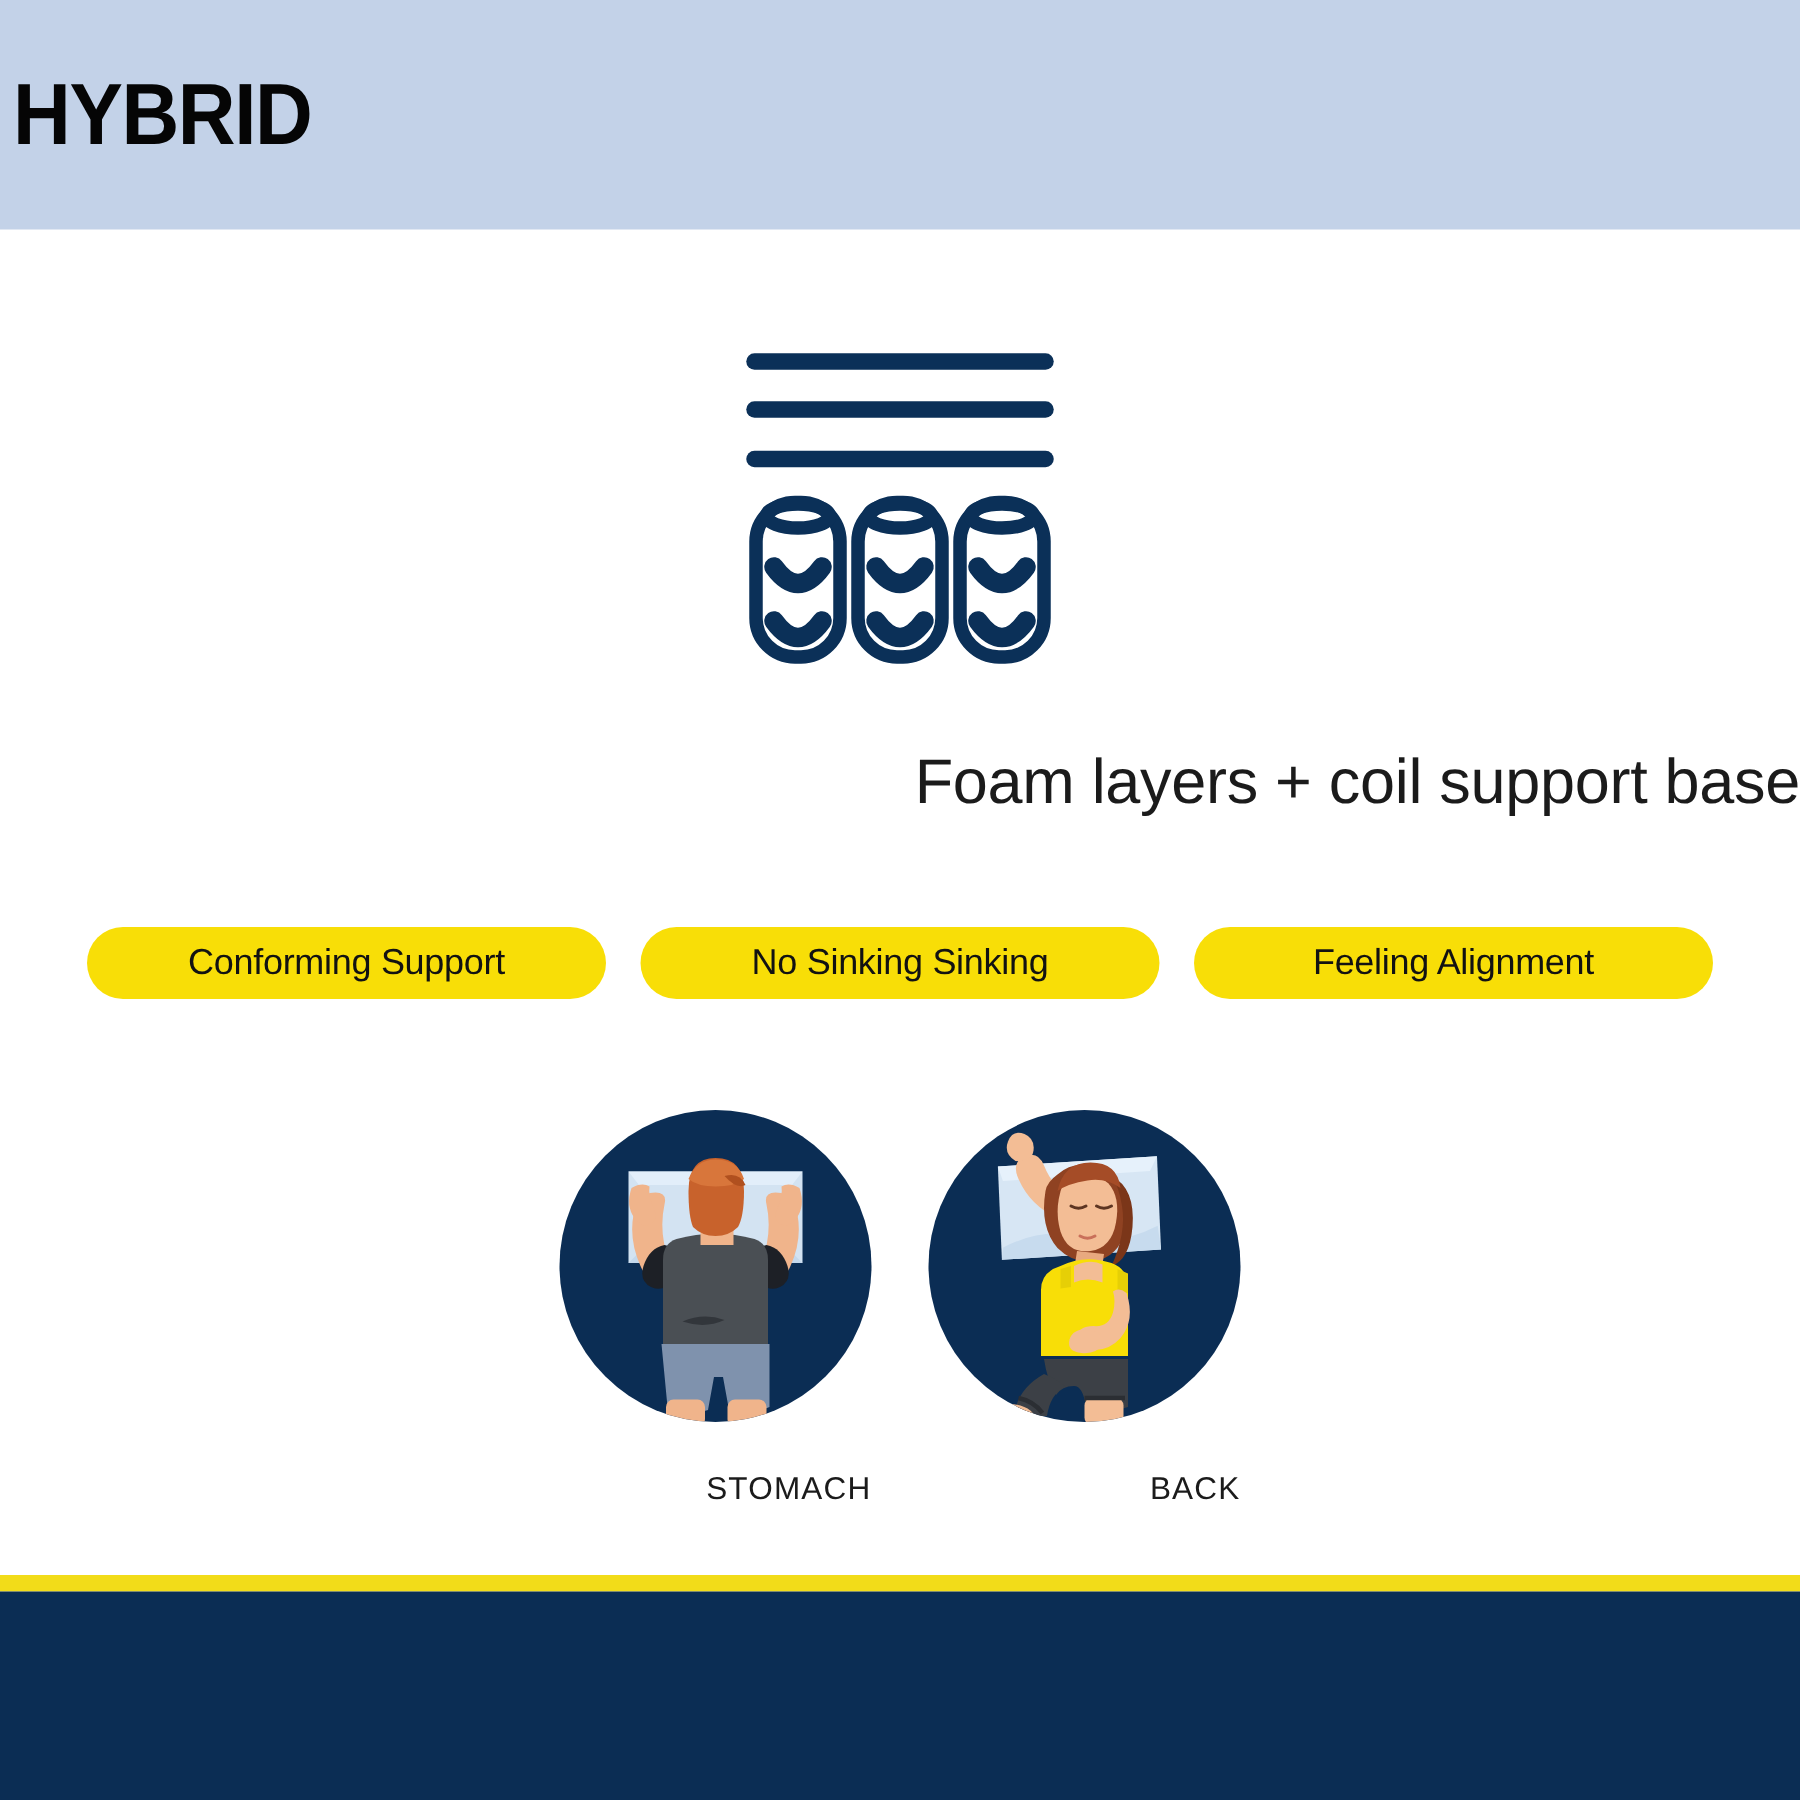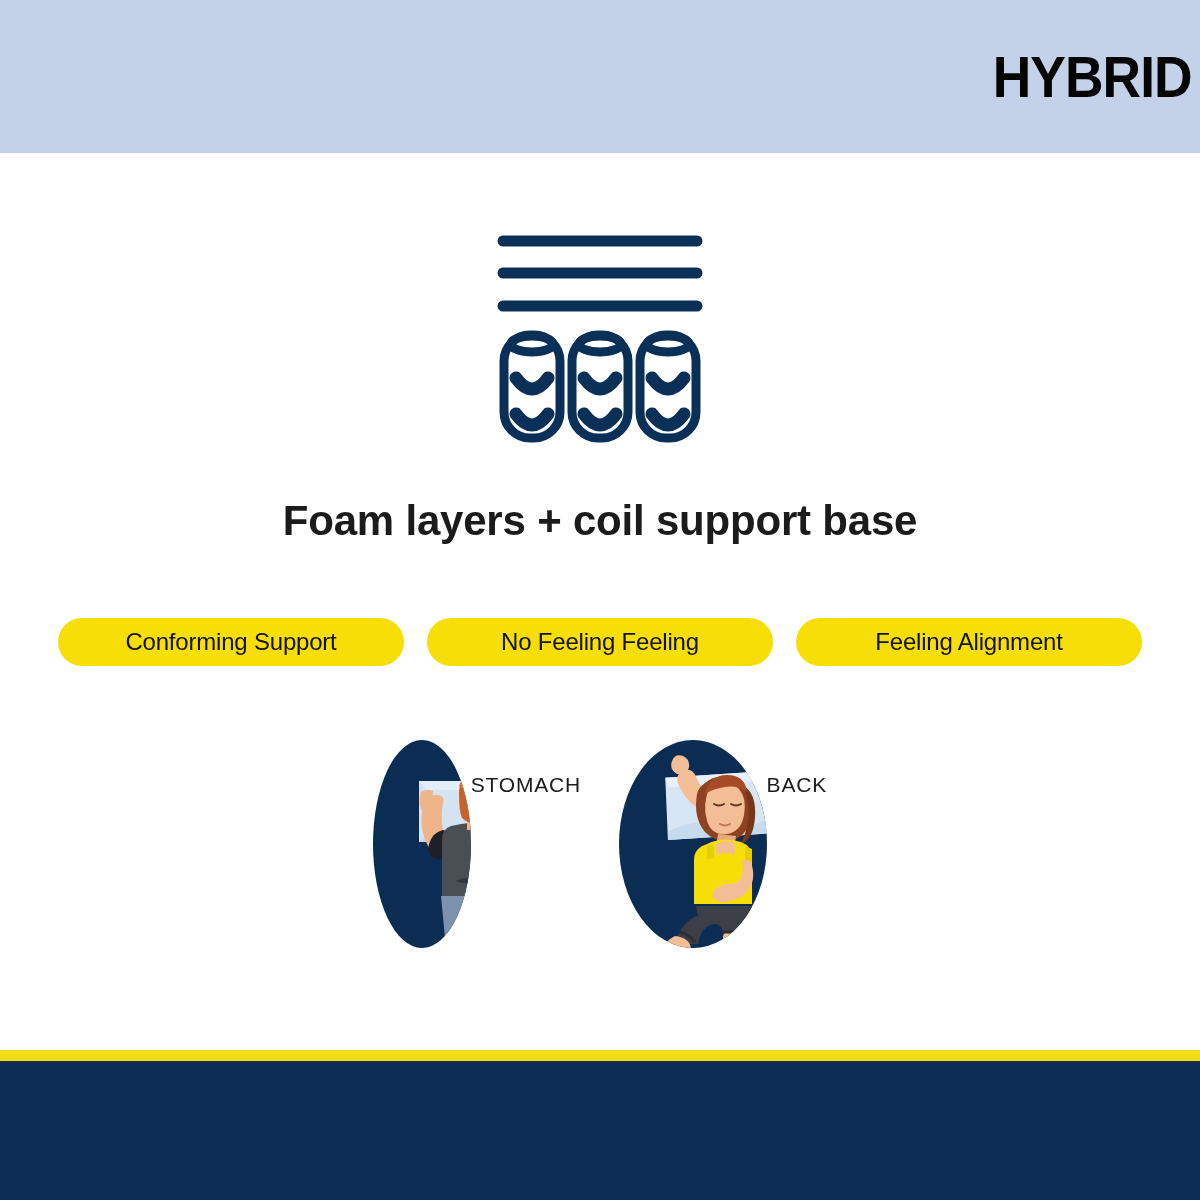--- a/index.html
+++ b/index.html
@@ -21,21 +21,21 @@
   
   .header-band {
     position: absolute;
     left: 0;
     top: 0;
     width: 1200px;
     height: 153px;
     background: #c3d2e8;
     display: flex;
     align-items: center;
-    justify-content: flex-end;
+    justify-content: flex-start;
   }
   .header-title {
     font-family: "Liberation Sans Narrow", "Liberation Sans", sans-serif;
     font-weight: bold;
     font-size: 58px;
     letter-spacing: -1px;
     color: #050505;
     line-height: 1;
     transform: scaleX(0.92);
   }
@@ -48,25 +48,25 @@
     width: 220px;
     height: 225px;
   }
 
   
   .subtitle {
     position: absolute;
     left: 0;
     top: 497px;
     width: 1200px;
-    text-align: center;
+    text-align: right;
     font-size: 42px;
     color: #1b1b1b;
     letter-spacing: -0.2px;
-    font-weight: 700;
+    font-weight: 400;
   }
 
   
   .pill-row {
     position: absolute;
     left: 58px;
     top: 618px;
     width: 1084px;
     display: flex;
     justify-content: space-between;
@@ -92,22 +92,22 @@
     top: 740px;
     width: 500px;
     height: 285px;
     display: flex;
     justify-content: center;
     gap: 38px;
   }
   .sleeper {
     width: 208px;
     display: flex;
-    flex-direction: row;
-    align-items: flex-start;
+    flex-direction: column;
+    align-items: flex-end;
   }
   .sleeper-circle {
     width: 208px;
     height: 208px;
     border-radius: 50%;
     background: #0b2d54;
     overflow: hidden;
     position: relative;
   }
   .sleeper-label {
@@ -175,21 +175,21 @@
     </svg>
   </div>
 
   <div class="subtitle">Foam layers + coil support base</div>
 
   <div class="pill-row">
     <div class="pill">
       <span>Conforming Support</span>
     </div>
     <div class="pill">
-      <span>No Feeling Feeling</span>
+      <span>No Sinking Sinking</span>
     </div>
     <div class="pill">
       <span>Feeling Alignment</span>
     </div>
   </div>
 
   <div class="sleepers">
 
     <div class="sleeper">
       <div class="sleeper-circle">

